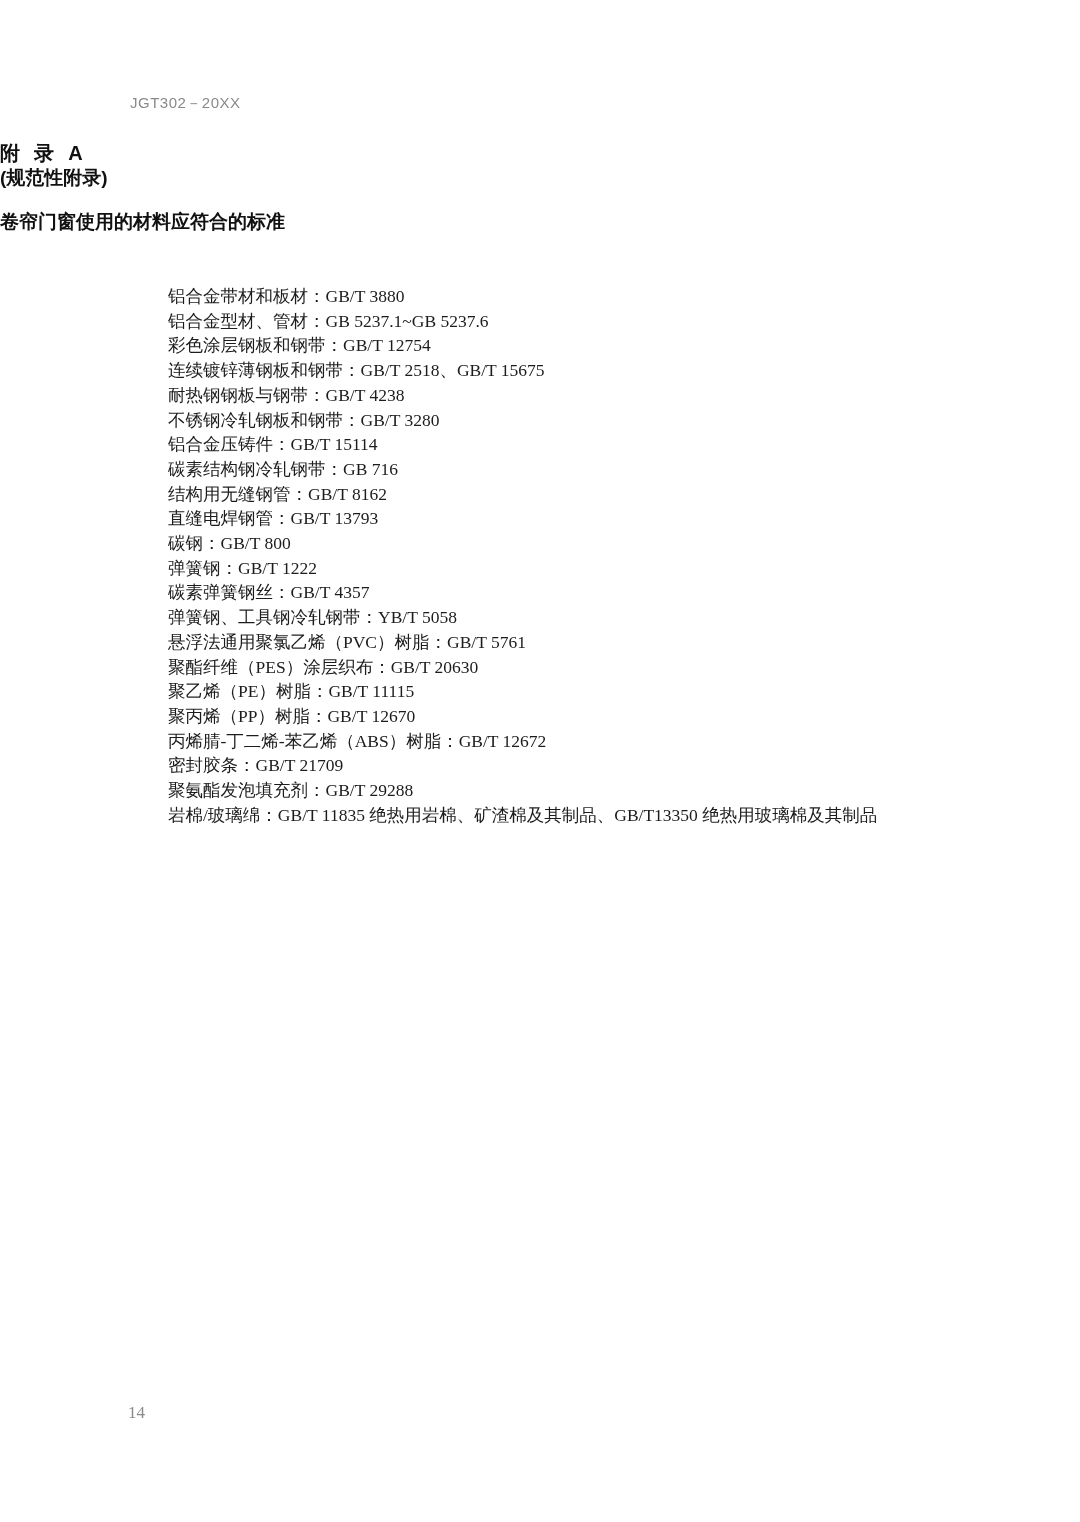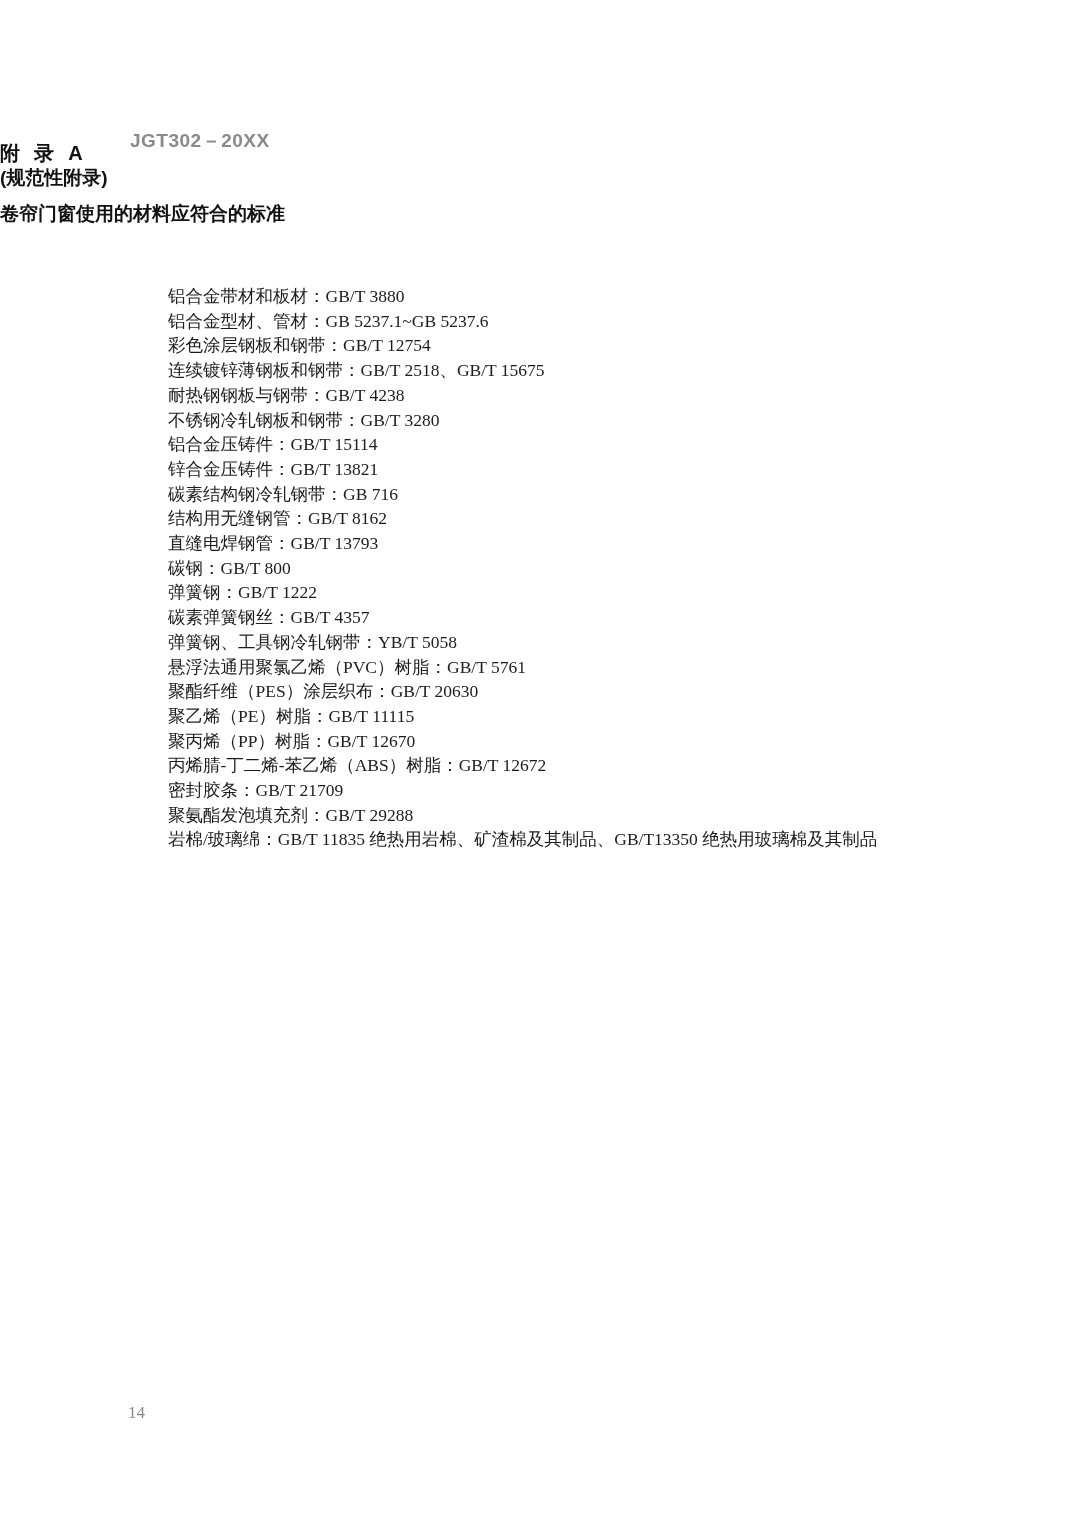--- a/index.html
+++ b/index.html
@@ -14,25 +14,24 @@
     background: #ffffff;
     overflow: hidden;
     font-family: "Liberation Serif", "DejaVu Serif", serif;
     color: #1c1c1c;
   }
   .header-code {
     position: absolute;
     left: 130px;
     top: 94px;
     font-family: "Liberation Sans", "DejaVu Sans", sans-serif;
-    font-weight: bold;
-    font-size: 19px;
+    font-weight: normal;
+    font-size: 15px;
     letter-spacing: 0.5px;
     color: #8a8a8a;
-    margin-top: 34px;
   }
   .title-block {
     position: absolute;
     left: 0;
     top: 140px;
     width: 1080px;
     text-align: left;
     font-family: "Liberation Sans", "DejaVu Sans", sans-serif;
     font-weight: bold;
     color: #111111;
@@ -42,21 +41,21 @@
     line-height: 26px;
     white-space: pre;
     letter-spacing: 1px;
   }
   .appendix-subtitle {
     margin-top: 0;
     font-size: 19px;
     line-height: 24px;
   }
   .appendix-heading {
-    margin-top: 12px;
+    margin-top: 20px;
     font-size: 19px;
     line-height: 24px;
   }
   .materials {
     position: absolute;
     left: 168px;
     top: 284px;
     width: 860px;
     font-size: 17.5px;
     line-height: 24.7px;
@@ -88,21 +87,20 @@
   </div>
 
   <div class="materials" id="materials-list">
       <div class="material-line">铝合金带材和板材：GB/T 3880</div>
       <div class="material-line">铝合金型材、管材：GB 5237.1~GB 5237.6</div>
       <div class="material-line">彩色涂层钢板和钢带：GB/T 12754</div>
       <div class="material-line">连续镀锌薄钢板和钢带：GB/T 2518、GB/T 15675</div>
       <div class="material-line">耐热钢钢板与钢带：GB/T 4238</div>
       <div class="material-line">不锈钢冷轧钢板和钢带：GB/T 3280</div>
       <div class="material-line">铝合金压铸件：GB/T 15114</div>
-      <div class="material-line">锌合金压铸件：GB/T 13821</div>
       <div class="material-line">碳素结构钢冷轧钢带：GB 716</div>
       <div class="material-line">结构用无缝钢管：GB/T 8162</div>
       <div class="material-line">直缝电焊钢管：GB/T 13793</div>
       <div class="material-line">碳钢：GB/T 800</div>
       <div class="material-line">弹簧钢：GB/T 1222</div>
       <div class="material-line">碳素弹簧钢丝：GB/T 4357</div>
       <div class="material-line">弹簧钢、工具钢冷轧钢带：YB/T 5058</div>
       <div class="material-line">悬浮法通用聚氯乙烯（PVC）树脂：GB/T 5761</div>
       <div class="material-line">聚酯纤维（PES）涂层织布：GB/T 20630</div>
       <div class="material-line">聚乙烯（PE）树脂：GB/T 11115</div>

